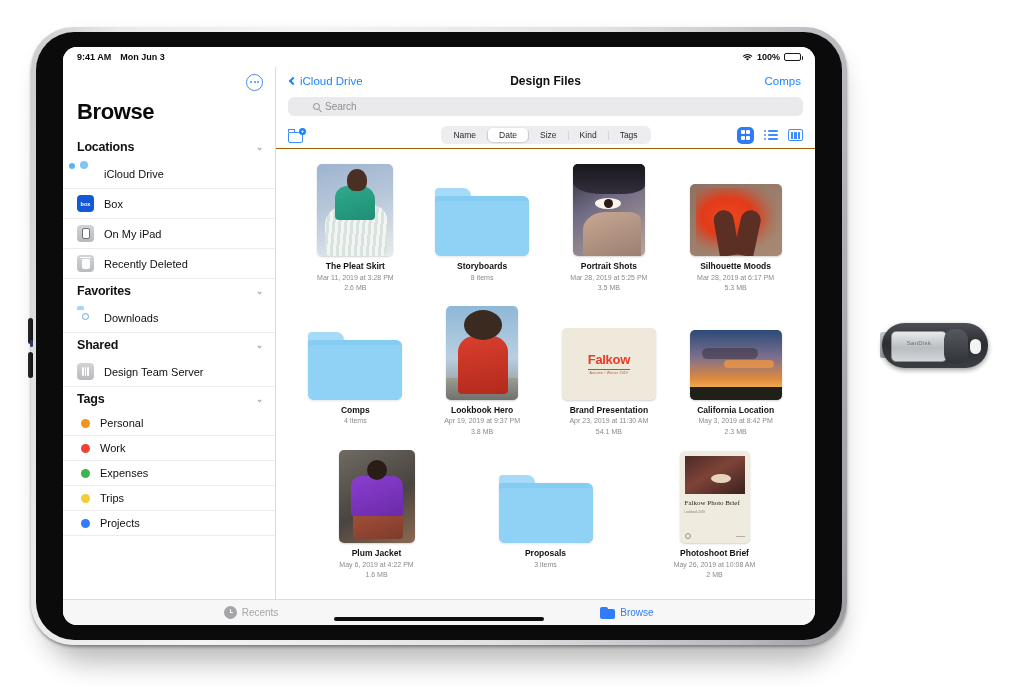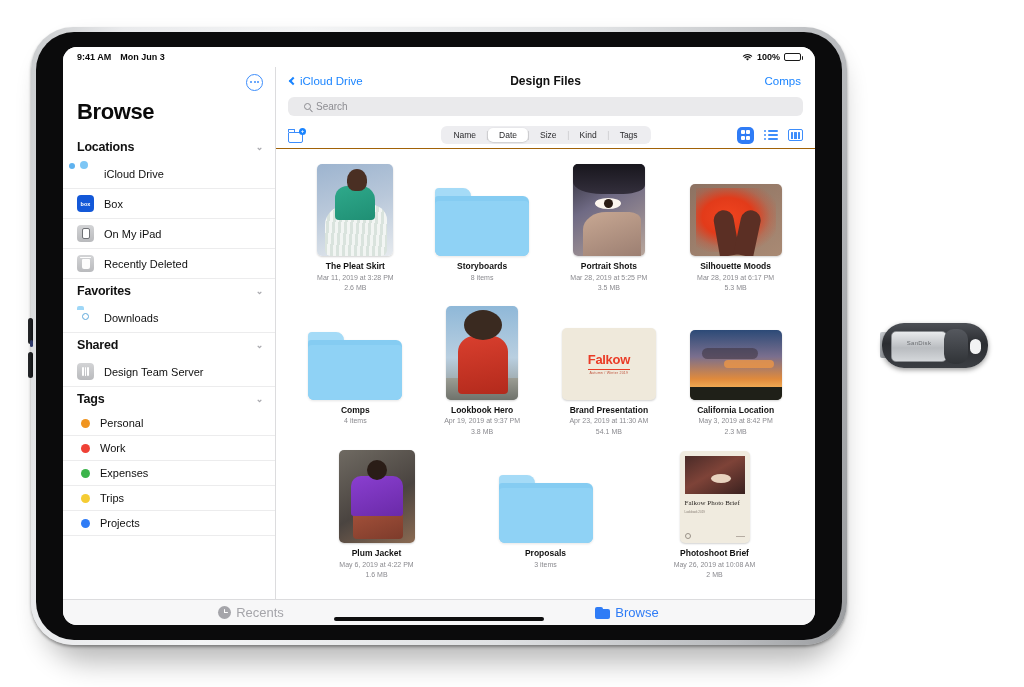--- a/index.html
+++ b/index.html
@@ -215,21 +215,21 @@
   }
   #nav-title {
     position: absolute; left: 0; right: 0; text-align: center;
     font-size: 12px; font-weight: bold; color: #101010; pointer-events: none;
   }
   #select-btn { margin-left: auto; color: #1a84ff; font-size: 11.5px; }
 
   #search-wrap { padding: 2px 12px 6px; }
   #search-field {
     height: 19px; border-radius: 6px; background: #eaeaec;
-    display: flex; align-items: center; gap: 5px; padding: 0 16px;
+    display: flex; align-items: center; gap: 5px; padding: 0 25px;
   }
   #search-mag {
     width: 7px; height: 7px; border: 1.3px solid #8d8d92; border-radius: 50%;
     position: relative; flex: 0 0 auto;
   }
   #search-mag:after {
     content:""; position: absolute; right: -3px; bottom: -2px; width: 4px; height: 1.3px;
     background: #8d8d92; transform: rotate(45deg); border-radius: 1px;
   }
   #search-placeholder { font-size: 10px; color: #8d8d92; }
@@ -464,21 +464,21 @@
     width: 6px; height: 6px; border-radius: 50%; border: .8px solid #9a9188;
   }
   .t-photobrief .pb-line { width: 9px; height: .8px; background: #b5aca2; }
 
   
   #tabbar {
     height: 26px; flex: 0 0 26px; border-top: 1px solid #dcdcde;
     background: #f7f7f8; display: flex; align-items: center;
   }
   .tab-item { flex: 1; display: flex; align-items: center; justify-content: center; gap: 5px; }
-  .tab-label { font-size: 13px; }
+  .tab-label { font-size: 10px; }
   #recents-icon {
     width: 13px; height: 13px; border-radius: 50%; background: #a5a5aa; position: relative;
   }
   #recents-icon:before, #recents-icon:after {
     content:""; position: absolute; background: #fff; border-radius: 1px;
   }
   #recents-icon:before { left: 6px; top: 3.2px; width: 1.2px; height: 4px; }
   #recents-icon:after { left: 6px; top: 6.2px; width: 3.4px; height: 1.2px; }
   #browse-icon { width: 15px; height: 12px; position: relative; }
   #browse-icon .bf-back {

